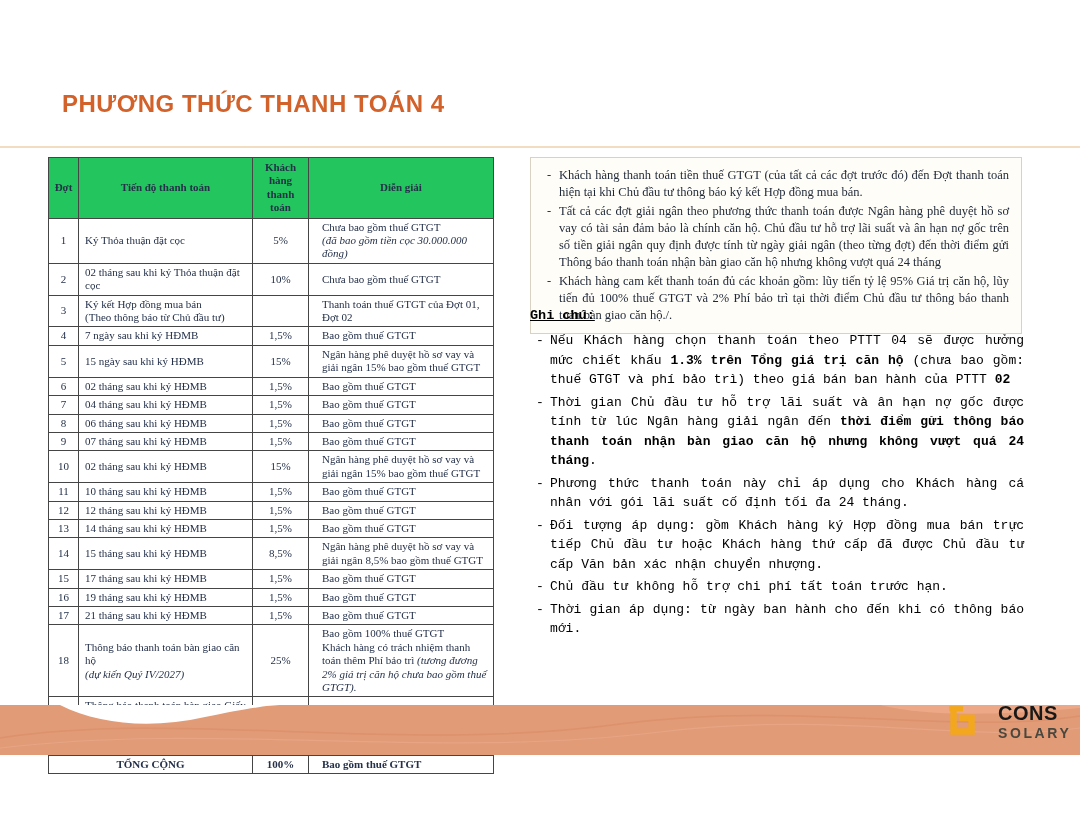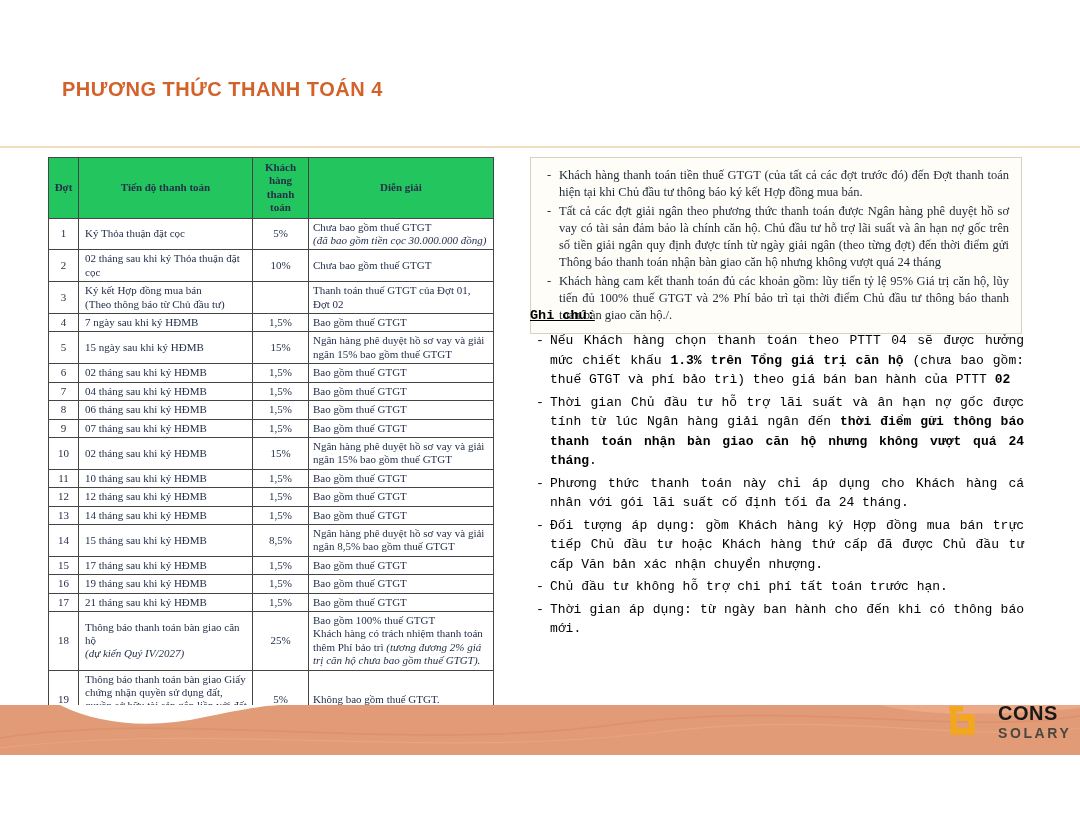--- a/index.html
+++ b/index.html
@@ -1,29 +1,29 @@
 <!DOCTYPE html>
 <html><head>
 <meta charset="utf-8">
 <style>
   html,body{margin:0;padding:0;background:#ffffff;}
   .slide{position:relative;width:1080px;height:834px;background:#ffffff;overflow:hidden;
          font-family:"Liberation Serif",serif;color:#243049;}
-  .title{position:absolute;left:62px;top:78px;font-family:"Liberation Sans",sans-serif;
-         font-weight:700;font-size:20px;letter-spacing:.5px;color:#D2622A;}
+  .title{position:absolute;left:62px;top:90px;font-family:"Liberation Sans",sans-serif;
+         font-weight:700;font-size:24px;letter-spacing:.5px;color:#D2622A;}
   .rule{position:absolute;left:0;top:146px;width:1080px;height:2px;background:#F3DDC0;}
 
   
   .pay-table{position:absolute;left:48px;top:157px;width:445px;border-collapse:collapse;
              table-layout:fixed;font-size:11px;line-height:1.22;color:#243049;}
   .pay-table th,.pay-table td{border:1px solid #454545;padding:2px 4px;vertical-align:middle;}
   .pay-table th{background:#22c55e;text-align:center;font-weight:bold;padding:3px 2px;}
   td.no,td.pct{text-align:center;}
   td.sched{padding-left:6px;}
-  td.note{text-align:left;padding-left:4px;}
+  td.note{text-align:left;padding-left:13px;}
   tr.total td{font-weight:bold;}
   tr.total td.label{text-align:center;}
 
   
   .notes-box{position:absolute;left:530px;top:157px;width:492px;box-sizing:border-box;
              background:#FFFDF7;border:1px solid #D9D2C2;padding:9px 12px 7px 8px;
              font-size:12.5px;line-height:1.36;text-align:justify;color:#1E2738;}
   .hang{display:flex;margin-bottom:2px;}
   .dash{flex:0 0 20px;text-align:center;}
   .hang-text{flex:1;}

